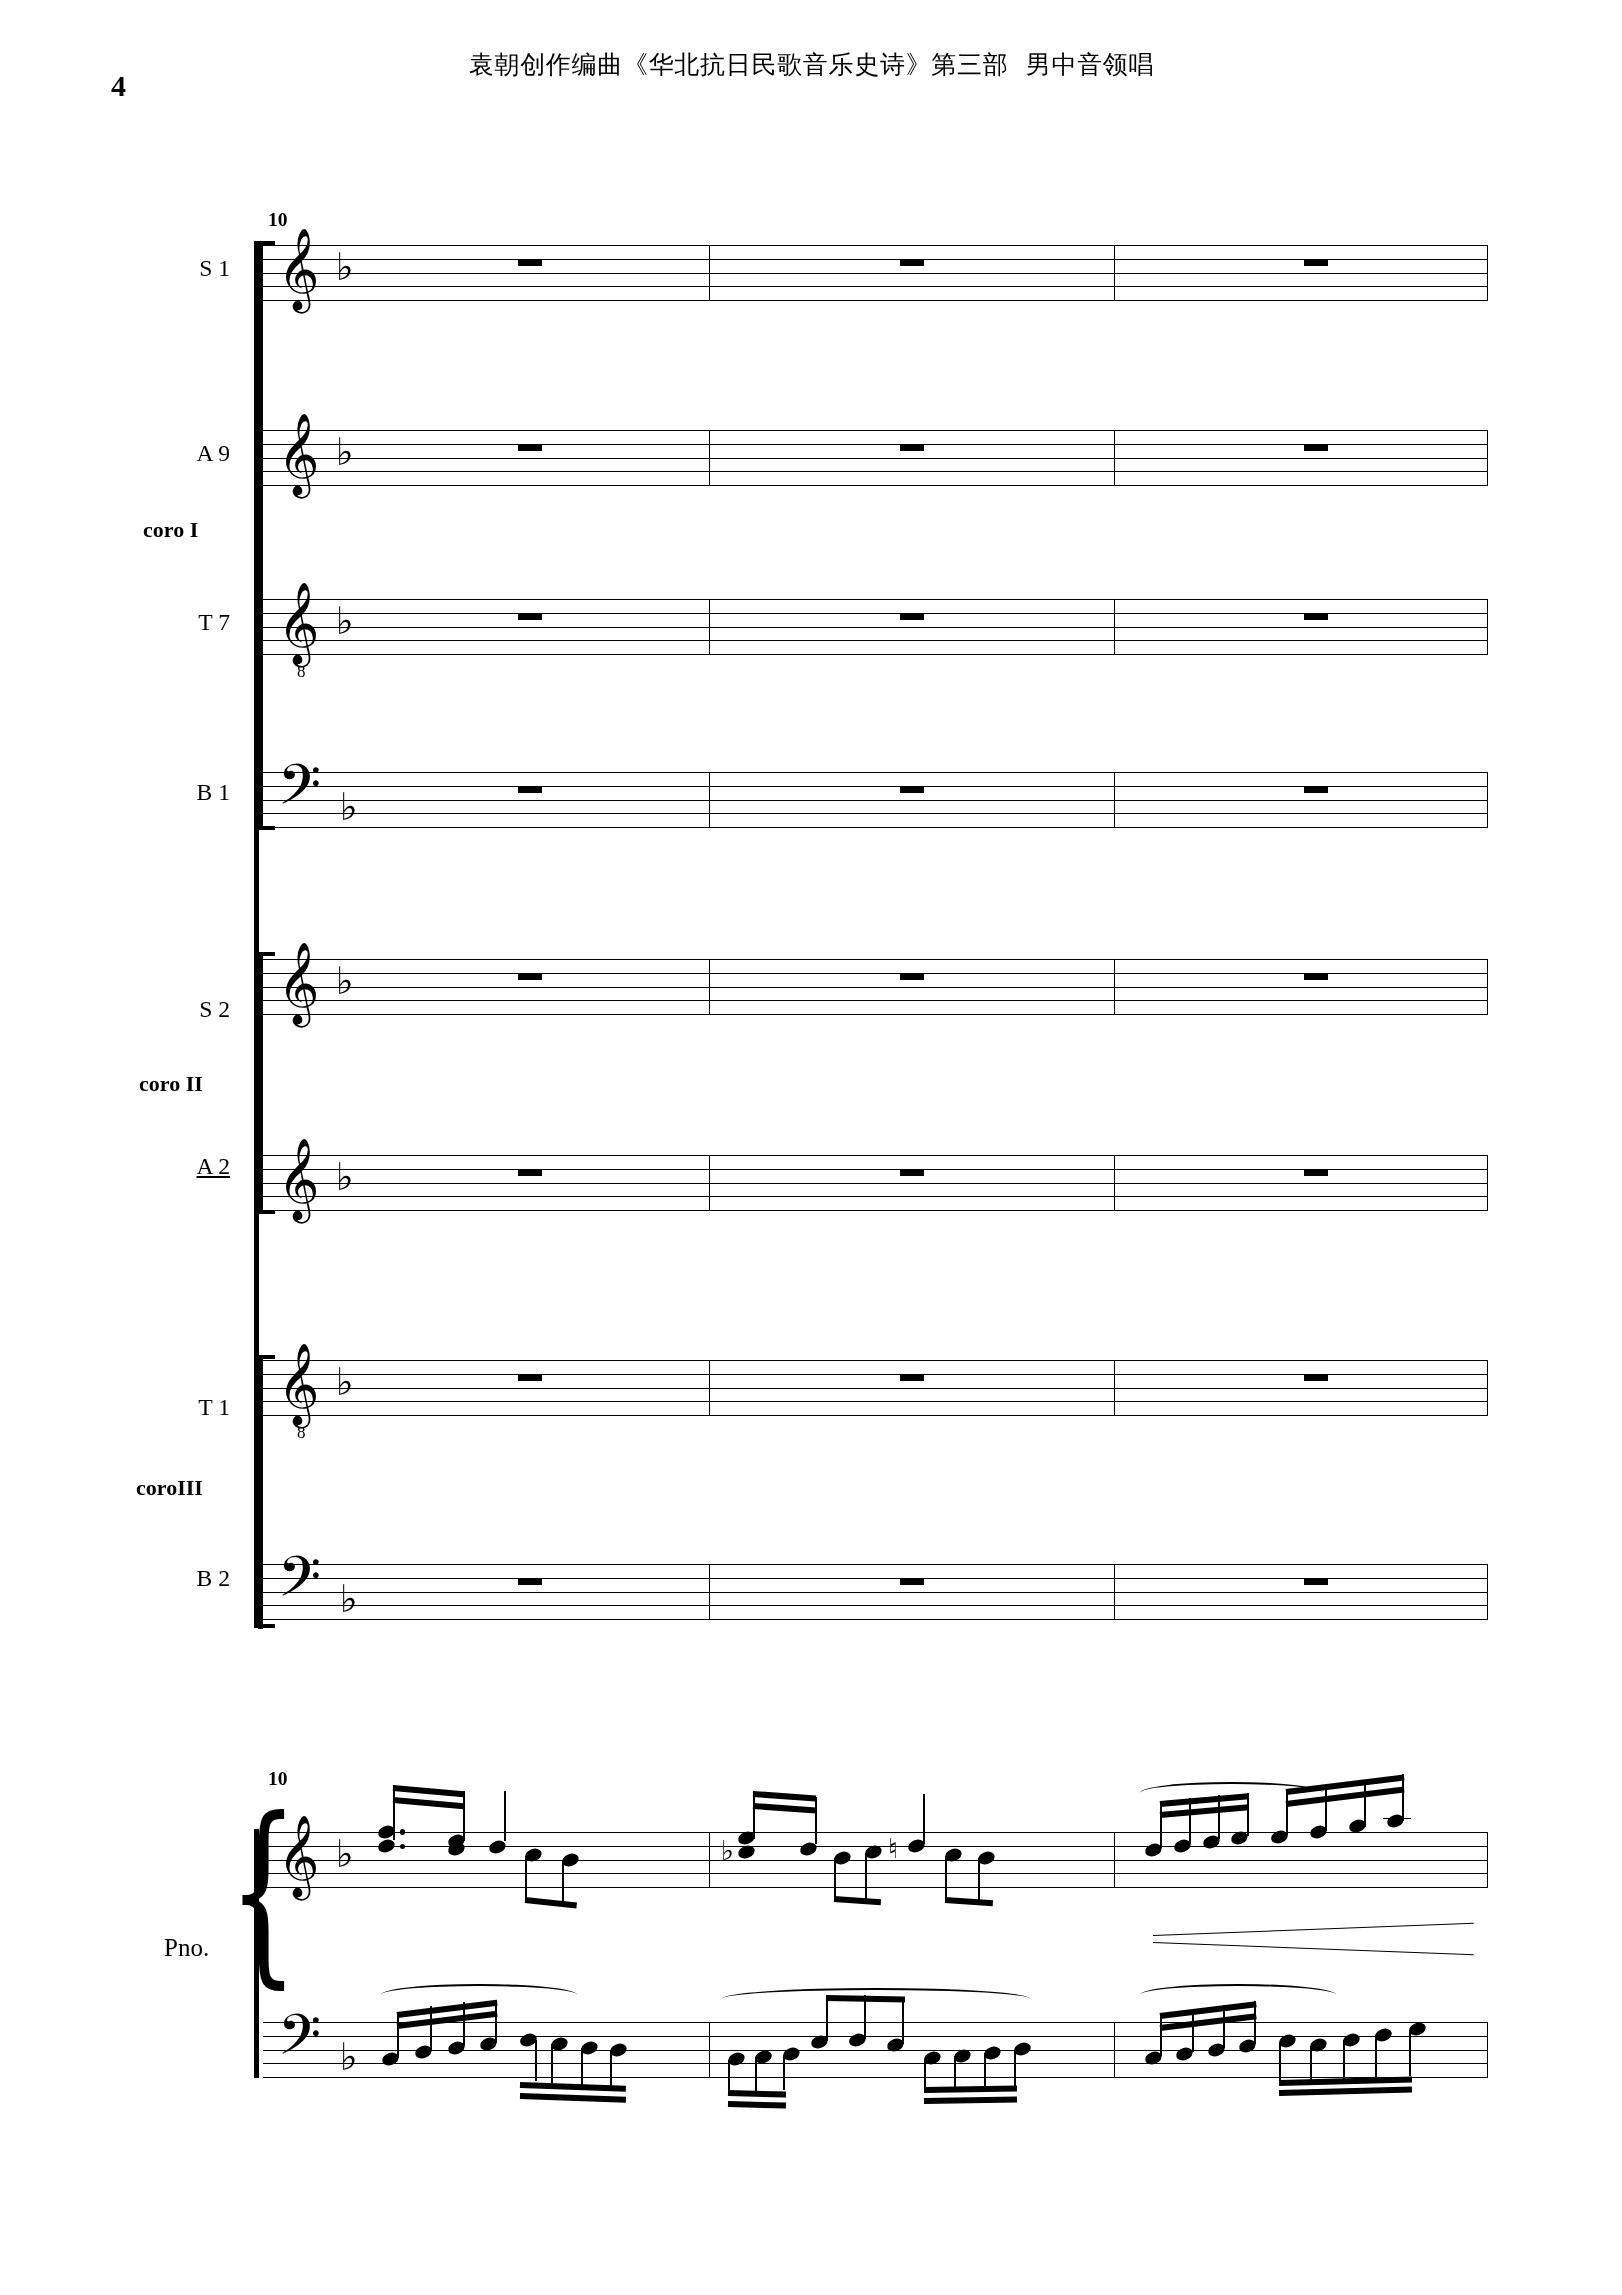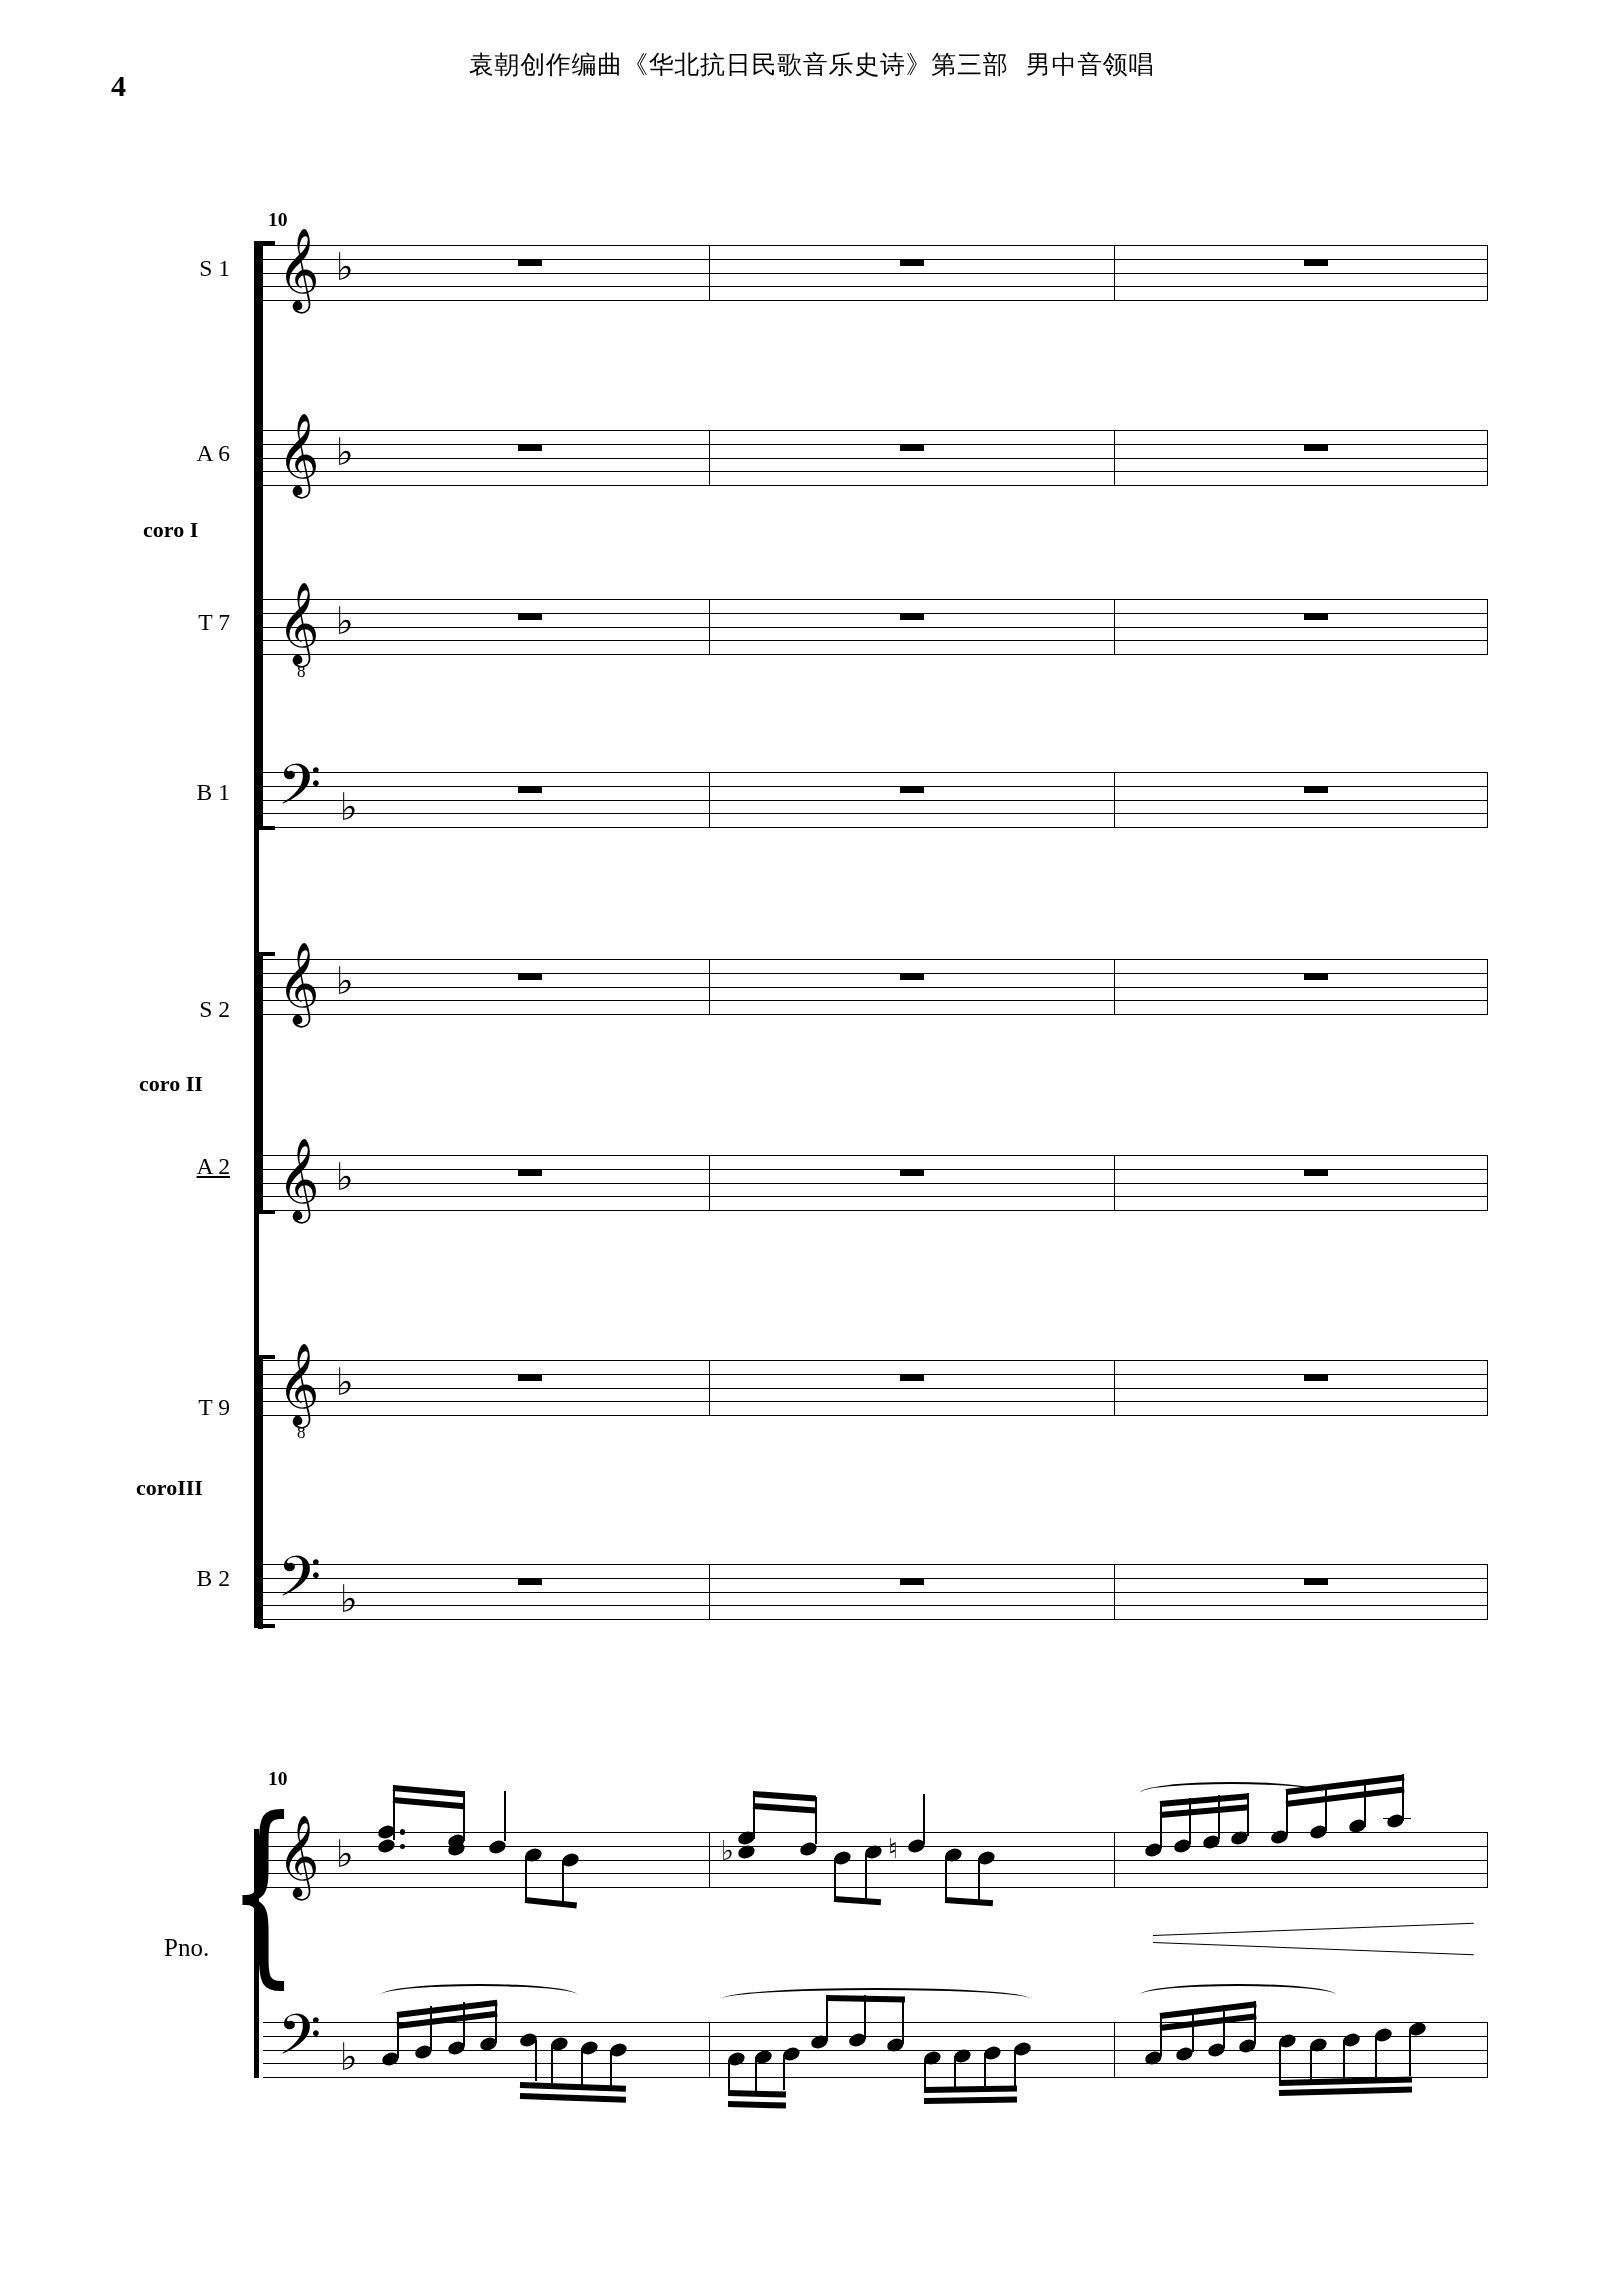--- a/index.html
+++ b/index.html
@@ -248,21 +248,21 @@
     <div class="clef treble" style="left:14.4px; top:-11.8px;">𝄞</div>
     <div class="keysig" style="left:73px; top:2.6px;">♭</div>
     <div class="rest-whole" style="left:255px; top:13.7px;"></div>
     <div class="rest-whole" style="left:637px; top:13.7px;"></div>
     <div class="rest-whole" style="left:1041px; top:13.7px;"></div>
     <div class="barline" style="left:446px; top:0; height:56px;"></div>
     <div class="barline" style="left:851px; top:0; height:56px;"></div>
     <div class="barline" style="left:1224px; top:0; height:56px;"></div>
   </div>
 
-  <div class="instr-label" style="left:151px; top:440px; width:79px;">A 6</div>
+  <div class="instr-label" style="left:151px; top:440px; width:79px;">A 9</div>
   <div class="staff" style="left:263px; top:430px; width:1225px;">
     <div class="line l0"></div>
     <div class="line l1"></div>
     <div class="line l2"></div>
     <div class="line l3"></div>
     <div class="line l4"></div>
     <div class="clef treble" style="left:14.4px; top:-11.8px;">𝄞</div>
     <div class="keysig" style="left:73px; top:2.6px;">♭</div>
     <div class="rest-whole" style="left:255px; top:13.7px;"></div>
     <div class="rest-whole" style="left:637px; top:13.7px;"></div>
@@ -334,21 +334,21 @@
     <div class="clef treble" style="left:14.4px; top:-11.8px;">𝄞</div>
     <div class="keysig" style="left:73px; top:2.6px;">♭</div>
     <div class="rest-whole" style="left:255px; top:13.7px;"></div>
     <div class="rest-whole" style="left:637px; top:13.7px;"></div>
     <div class="rest-whole" style="left:1041px; top:13.7px;"></div>
     <div class="barline" style="left:446px; top:0; height:56px;"></div>
     <div class="barline" style="left:851px; top:0; height:56px;"></div>
     <div class="barline" style="left:1224px; top:0; height:56px;"></div>
   </div>
 
-  <div class="instr-label" style="left:151px; top:1394px; width:79px;">T 9</div>
+  <div class="instr-label" style="left:151px; top:1394px; width:79px;">T 1</div>
   <div class="staff" style="left:263px; top:1360px; width:1225px;">
     <div class="line l0"></div>
     <div class="line l1"></div>
     <div class="line l2"></div>
     <div class="line l3"></div>
     <div class="line l4"></div>
     <div class="clef treble" style="left:14.4px; top:-11.8px;">𝄞</div>
     <div class="clef-8" style="left:34px; top:63px;">8</div>
     <div class="keysig" style="left:73px; top:2.6px;">♭</div>
     <div class="rest-whole" style="left:255px; top:13.7px;"></div>

